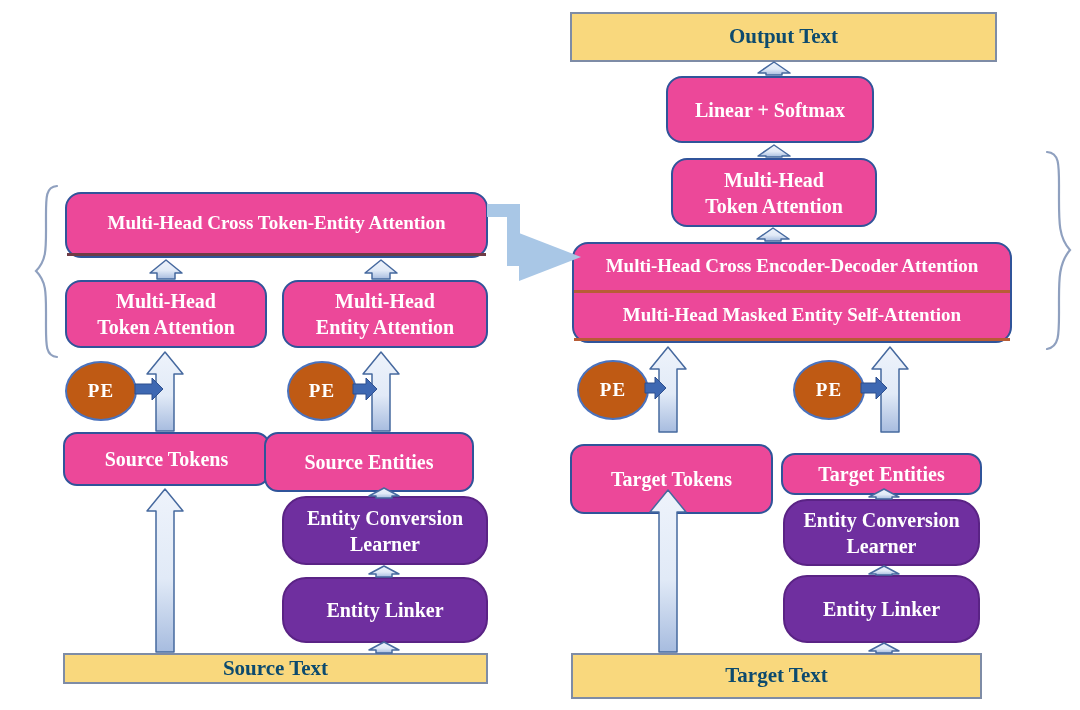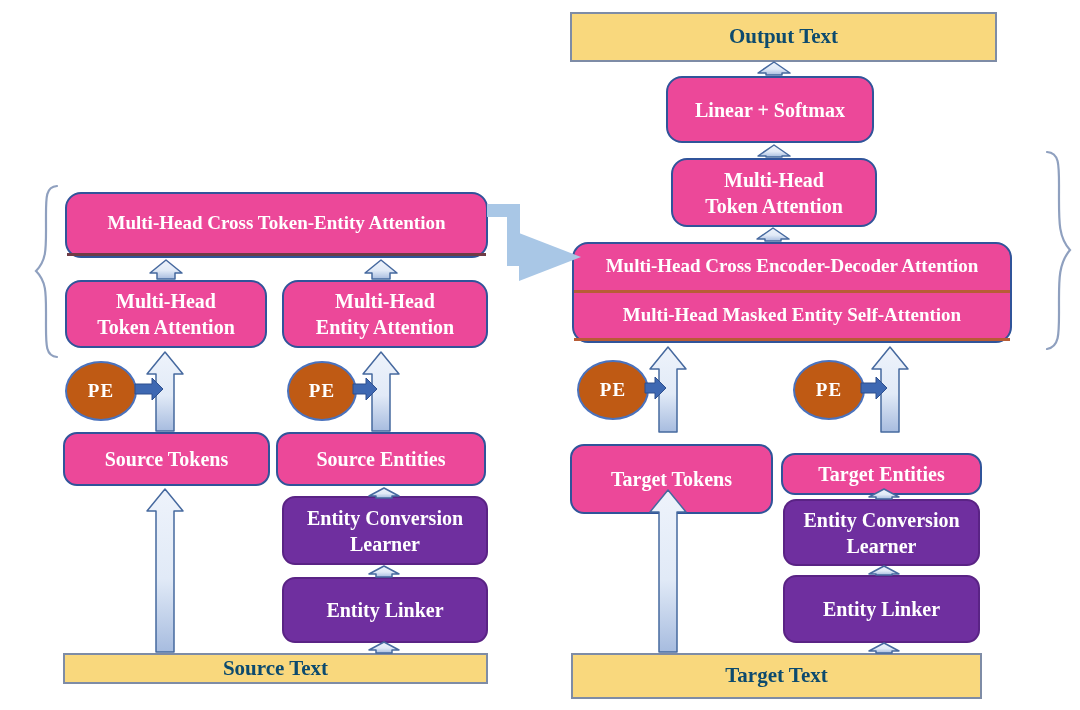--- a/index.html
+++ b/index.html
@@ -8,21 +8,21 @@
     font-family:"Liberation Serif","DejaVu Serif",serif;
   }
   .box{
     position:absolute;box-sizing:border-box;display:flex;align-items:center;justify-content:center;
     text-align:center;color:#ffffff;font-weight:bold;font-size:20px;line-height:1.3;
   }
   .blue{background:#ec4899;border:2px solid #30549a;}
   .rounded{border-radius:16px;}
   .square{border-radius:14px;}
   .yellow{background:#f9d87d;border:2px solid #7e8ca6;color:#0c4a6e;font-size:21px;}
-  .purple{background:#6f2f9f;border:2px solid #5a2385;border-radius:13px;}
+  .purple{background:#6f2f9f;border:2px solid #5a2385;border-radius:24px;}
   .col{flex-direction:column;}
   .stack{flex-direction:column;align-items:stretch;justify-content:center;padding:0;font-size:19px;}
   .stack-row{flex:1;display:flex;align-items:center;justify-content:center;white-space:nowrap;}
   .divider{height:3px;width:100%;}
   .div-left{background:#6e3b45;}
   .div-right{background:#b85c36;}
   .pe{
     position:absolute;background:#bf5a14;border:2.5px solid #4a72bd;border-radius:50%;
     display:flex;align-items:center;justify-content:center;color:#ffffff;font-weight:bold;
     font-size:19px;letter-spacing:1px;
@@ -52,21 +52,21 @@
   <div class="pe" style="left:65px;top:361px;width:68px;height:56px;">
     <span>PE</span>
   </div>
   <div class="pe" style="left:287px;top:361px;width:66px;height:56px;">
     <span>PE</span>
   </div>
 
   <div class="box blue square" style="left:63px;top:432px;width:207px;height:54px;">
     <span>Source Tokens</span>
   </div>
-  <div class="box blue square" style="left:276px;top:432px;width:210px;height:54px;">
+  <div class="box blue square" style="left:264px;top:432px;width:210px;height:60px;">
     <span>Source Entities</span>
   </div>
 
   <div class="box purple col" style="left:282px;top:496px;width:206px;height:69px;">
     <span>Entity Conversion</span>
     <span>Learner</span>
   </div>
   <div class="box purple" style="left:282px;top:577px;width:206px;height:66px;">
     <span>Entity Linker</span>
   </div>

